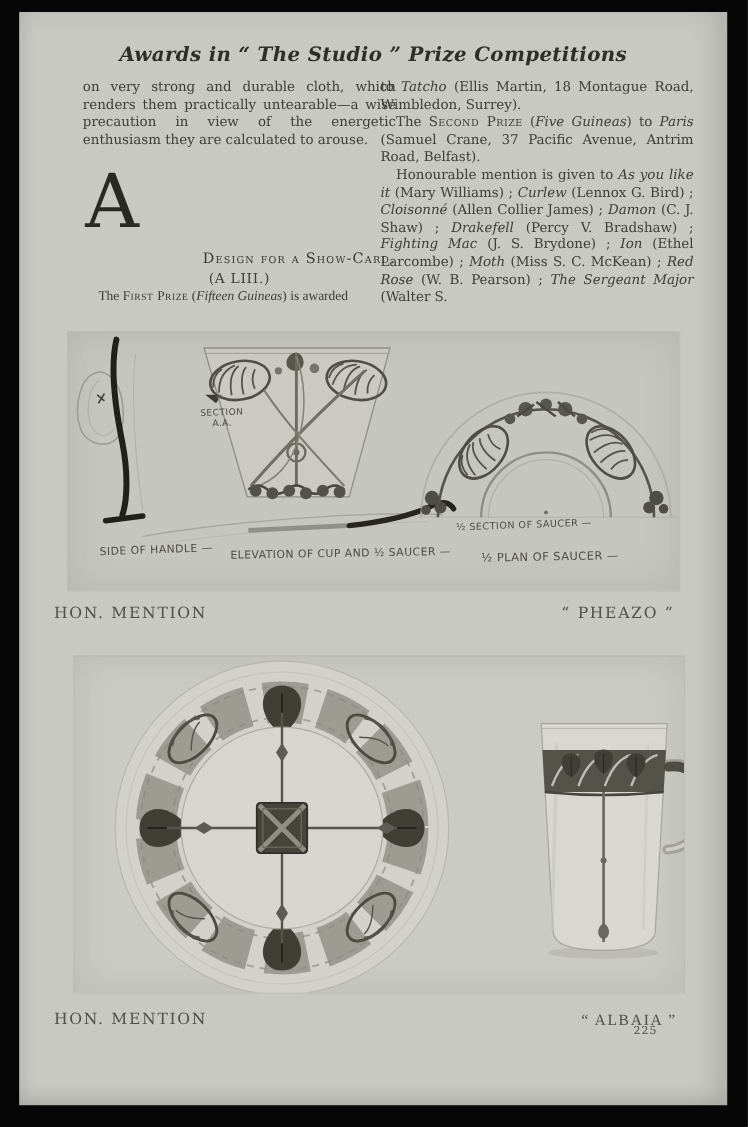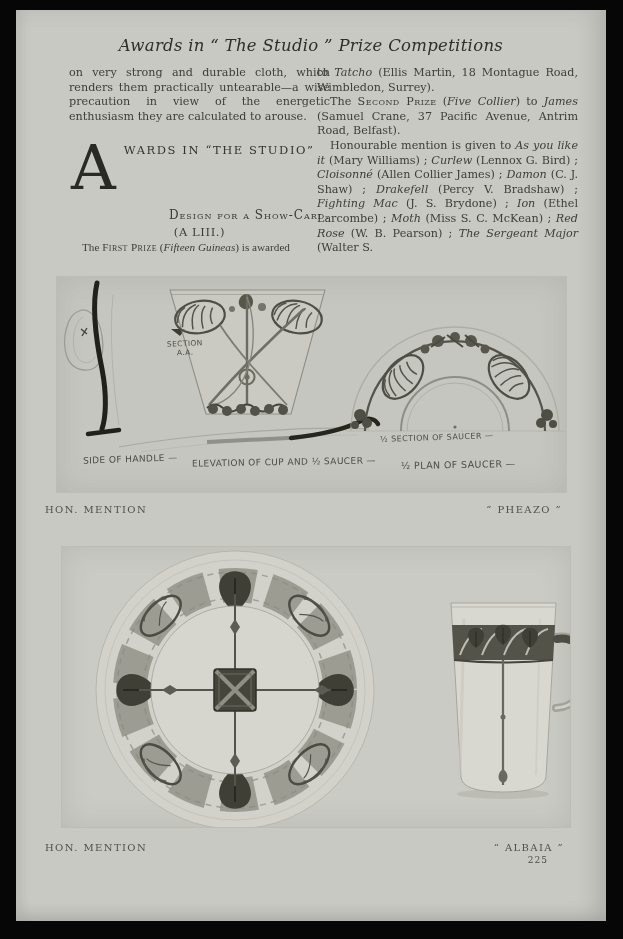--- a/index.html
+++ b/index.html
@@ -1,21 +1,21 @@
 <!DOCTYPE html>
 <html><head>
 <meta charset="utf-8">
 <style>
   html,body{margin:0;padding:0;background:#060606;}
   .screen{position:relative;width:623px;height:939px;background:#060606;overflow:hidden;
           font-family:"DejaVu Serif",serif;-webkit-font-smoothing:antialiased;}
   .page{position:absolute;left:16px;top:10px;width:590px;height:911px;background:#c9c9c4;
         box-shadow:inset -12px 0 20px rgba(0,0,0,.10),inset 6px 0 12px rgba(0,0,0,.05),
                    inset 0 -8px 14px rgba(0,0,0,.06),inset 0 4px 8px rgba(255,255,255,.18);}
-  .hdr{position:absolute;top:26px;left:0;right:0;text-align:center;font-style:italic;font-weight:normal;
+  .hdr{position:absolute;top:26px;left:0;right:0;text-align:center;font-style:italic;font-weight:bold;
        font-size:16.5px;color:#2f2f2a;letter-spacing:.3px;}
   .col{position:absolute;top:56px;width:261px;font-size:11.2px;line-height:14.6px;text-align:justify;
        color:#3e3e38;}
   .col-left{left:29px;margin-left:24px;}
   .col-right{left:301px;}
   .col p{margin:0;}
   .indent{text-indent:13px;}
   .it{font-style:italic;}
   .sc{font-variant:small-caps;letter-spacing:.4px;}
   .awards-head{margin-top:15px;height:60px;}
@@ -32,49 +32,48 @@
   .plate2{left:46px;top:537px;width:508px;height:280px;background:#cbcbc5;}
   .plate svg{position:absolute;left:0;top:0;}
   .hand{position:absolute;font-family:"DejaVu Sans",sans-serif;color:#4d4d44;letter-spacing:.4px;
         white-space:nowrap;}
   .h-section{left:100px;top:62px;width:56px;text-align:center;font-size:7.5px;line-height:9px;
              transform:rotate(-2deg);}
   .h-side{left:26px;top:177px;font-size:9px;transform:rotate(-2deg);}
   .h-elev{left:135px;top:180px;font-size:9px;transform:rotate(-1deg);}
   .h-halfsec{left:323px;top:156px;font-size:8px;transform:rotate(-2deg);}
   .h-halfplan{left:344px;top:182px;font-size:9.5px;transform:rotate(-1deg);}
-  .capt{position:absolute;font-size:10px;letter-spacing:1.4px;color:#50504a;white-space:nowrap;}
+  .capt{position:absolute;font-size:13px;letter-spacing:1.4px;color:#50504a;white-space:nowrap;}
   .capt1l{left:29px;top:494px;}
   .capt1r{right:44px;top:494px;}
   .capt2l{left:29px;top:832px;}
-  .capt2r{right:42px;top:832px;}
+  .capt2r{right:42px;top:832px;font-family:Liberation Serif, serif;}
   .pagenum{position:absolute;right:58px;top:845px;font-size:9px;letter-spacing:1px;color:#4a4a44;}
 </style>
 </head>
 <body>
 
 <div class="screen">
   <div class="page">
 
     <div class="hdr">Awards in “ The Studio ” Prize Competitions</div>
 
     <div class="col col-left">
       <p>on very strong and durable cloth, which renders them practically untearable—a wise precaution in view of the energetic enthusiasm they are calculated to arouse.</p>
       <div class="awards-head">
         <span class="dropcap">A</span>
-        <div class="award-title">WARDS IN “THE STUDIO”</div>
       </div>
       <div class="subhead">Design for a Show-Card.</div>
       <div class="classref">(A LIII.)</div>
       <p class="prizeline"><span>The </span><span class="sc">First Prize</span><span> (</span><span class="it">Fifteen Guineas</span><span>) is awarded</span></p>
     </div>
 
     <div class="col col-right">
       <p><span>to </span><span class="it">Tatcho</span><span> (Ellis Martin, 18 Montague Road, Wimbledon, Surrey).</span></p>
-      <p class="indent"><span>The </span><span class="sc">Second Prize</span><span> (</span><span class="it">Five Collier</span><span>) to </span><span class="it">James</span><span> (Samuel Crane, 37 Pacific Avenue, Antrim Road, Belfast).</span></p>
+      <p class="indent"><span>The </span><span class="sc">Second Prize</span><span> (</span><span class="it">Five Guineas</span><span>) to </span><span class="it">Paris</span><span> (Samuel Crane, 37 Pacific Avenue, Antrim Road, Belfast).</span></p>
       <p class="indent"><span>Honourable mention is given to </span><span class="it">As you like it</span><span> (Mary Williams) ; </span><span class="it">Curlew</span><span> (Lennox G. Bird) ; </span><span class="it">Cloisonné</span><span> (Allen Collier James) ; </span><span class="it">Damon</span><span> (C. J. Shaw) ; </span><span class="it">Drakefell</span><span> (Percy V. Bradshaw) ; </span><span class="it">Fighting Mac</span><span> (J. S. Brydone) ; </span><span class="it">Ion</span><span> (Ethel Larcombe) ; </span><span class="it">Moth</span><span> (Miss S. C. McKean) ; </span><span class="it">Red Rose</span><span> (W. B. Pearson) ; </span><span class="it">The Sergeant Major</span><span> (Walter S.</span></p>
     </div>
 
     <div class="plate plate1">
       <svg width="509" height="215" viewBox="0 0 509 215">
         <defs>
           <g id="fan">
             <ellipse rx="25" ry="16" fill="none" stroke="#4e4e45" stroke-width="2.2"></ellipse>
             <path d="M-19,7 C-17,-5 -11,-11 -2,-13 M-9,11 C-9,-2 -5,-9 1,-12 M1,12 C0,1 3,-7 7,-10 M11,9 C9,2 11,-3 14,-7 M-23,2 C-22,-6 -18,-10 -13,-12" fill="none" stroke="#53534a" stroke-width="1.5"></path>
           </g>

